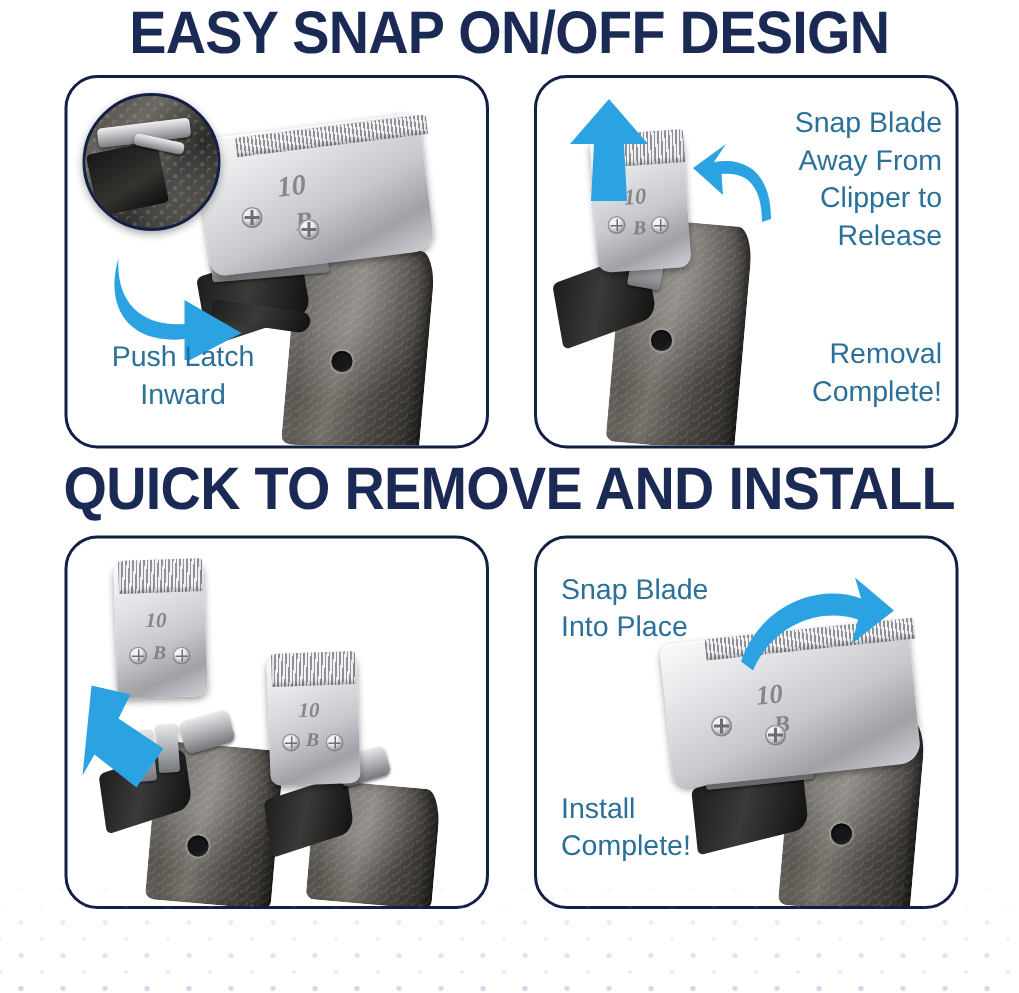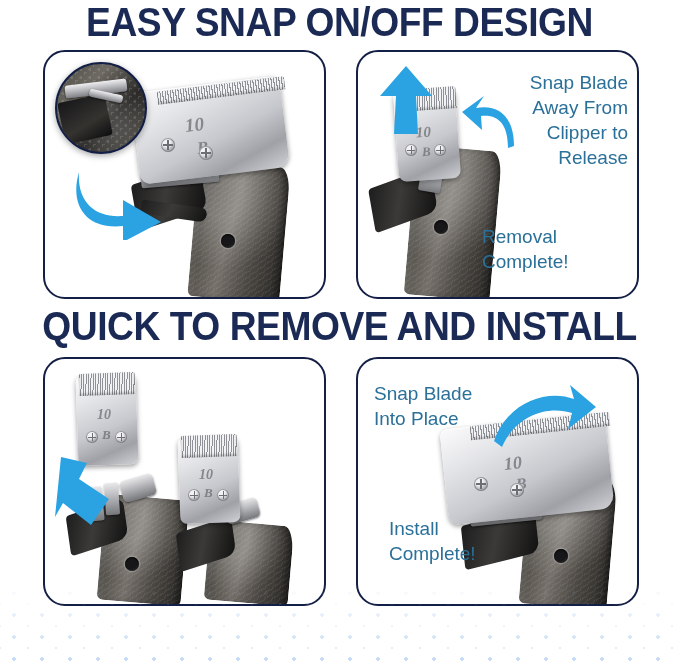--- a/index.html
+++ b/index.html
@@ -177,20 +177,22 @@
     <div class="inset-dark" style="left:4px;top:34px;width:48px;height:42px;transform:rotate(-12deg);"></div>
     <div class="inset-latchbar" style="left:32px;top:28px;width:34px;height:8px;transform:rotate(12deg);"></div>
   </div>
 
   <div class="arrow" style="left:28px;top:118px;">
     <svg width="96" height="70" viewBox="0 0 96 70">
       <path d="M6 8 C4 38 22 54 50 52 L50 36 L88 58 L50 78 L50 62 C14 66 -4 42 6 8 Z" fill="#2ba3e3" transform="translate(0,-6)"></path>
     </svg>
   </div>
 
+  <div class="caption" style="left:12px;top:174px;width:130px;text-align:center;">Push Latch
+Inward</div>
 </div>
 
 <div class="panel" id="panel-2">
 
   <div class="clipper">
     <div class="body-shell" style="left:52px;top:96px;width:86px;height:150px;transform:rotate(5deg);"></div>
     <div class="body-port" style="left:76px;top:168px;"></div>
     <div class="latch" style="left:12px;top:126px;width:66px;height:44px;transform:rotate(-20deg) skewX(-10deg);"></div>
     <div class="drive-finger" style="left:56px;top:96px;width:40px;height:28px;transform:rotate(-12deg);"></div>
     <div class="drive-finger" style="left:62px;top:114px;width:22px;height:26px;transform:rotate(10deg);"></div>
@@ -214,21 +216,21 @@
     <svg width="58" height="58" viewBox="0 0 58 58">
       <path d="M52 52 C52 22 36 10 14 14 L22 2 L0 18 L20 36 L19 22 C36 20 46 30 46 54 Z" fill="#2ba3e3"></path>
     </svg>
   </div>
 
   <div class="caption" style="left:124px;top:18px;width:146px;text-align:right;">Snap Blade
 Away From
 Clipper to
 Release</div>
 
-  <div class="caption" style="left:124px;top:172px;width:146px;">Removal
+  <div class="caption" style="left:124px;top:172px;width:146px;text-align:right;">Removal
 Complete!</div>
 </div>
 
 <div class="heading" id="heading-2">QUICK TO REMOVE AND INSTALL</div>
 
 <div class="panel" id="panel-3">
 
   <div class="clipper">
     <div class="body-shell" style="left:56px;top:138px;width:84px;height:106px;transform:rotate(5deg);"></div>
     <div class="body-port" style="left:80px;top:198px;"></div>
@@ -286,17 +288,17 @@
 
   <div class="arrow" style="left:134px;top:26px;">
     <svg width="106" height="72" viewBox="0 0 106 72">
       <path d="M2 56 C16 16 56 4 82 14 L78 0 L104 22 L76 44 L80 28 C56 20 24 30 10 62 Z" fill="#2ba3e3"></path>
     </svg>
   </div>
 
   <div class="caption" style="left:16px;top:22px;width:150px;text-align:left;">Snap Blade
 Into Place</div>
 
-  <div class="caption" style="left:16px;top:157px;width:150px;text-align:left;margin-left:15px;">Install
+  <div class="caption" style="left:16px;top:168px;width:150px;text-align:left;">Install
 Complete!</div>
 </div>
 
 <div id="dot-pattern"></div>
 
 </body></html>

